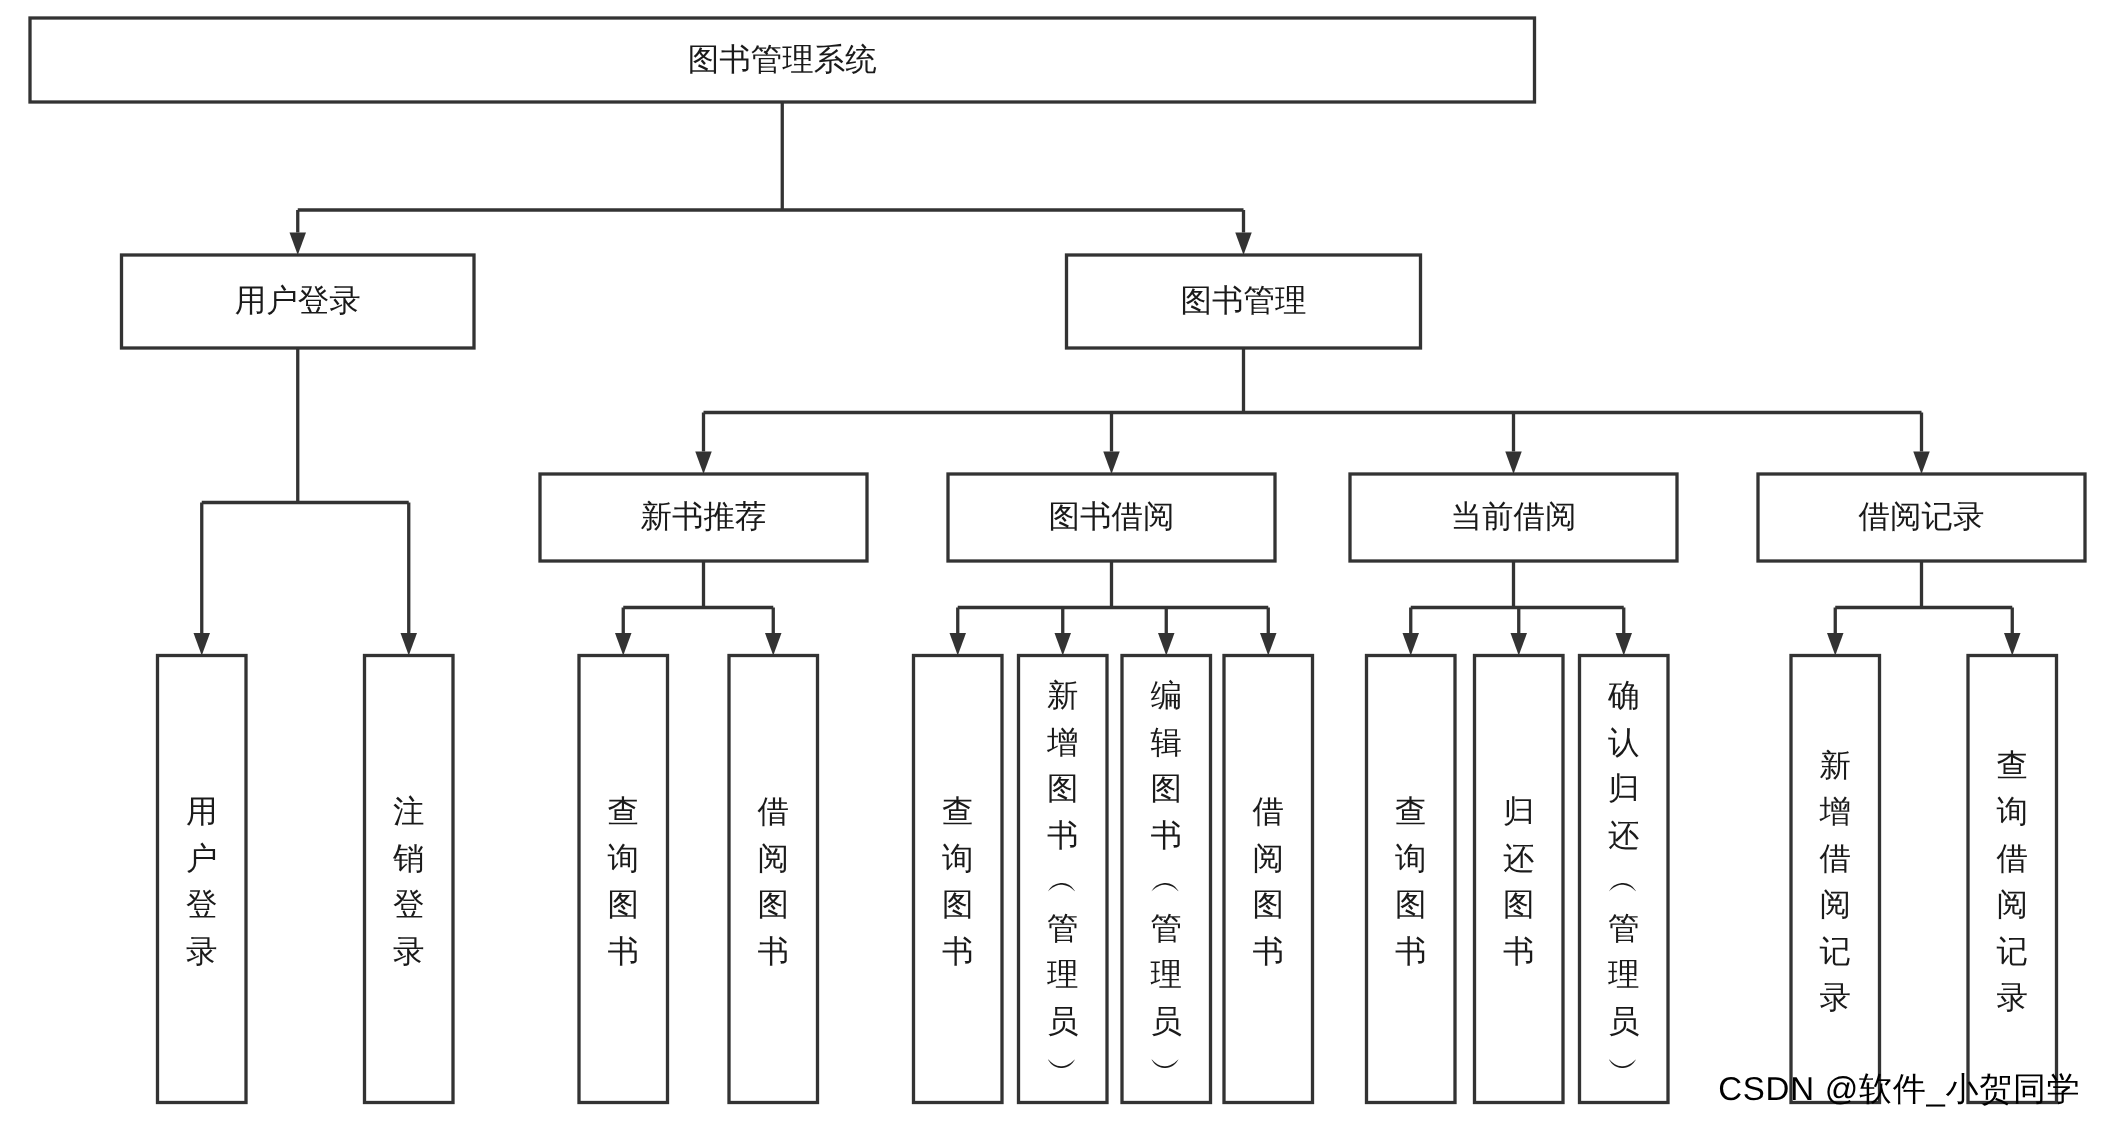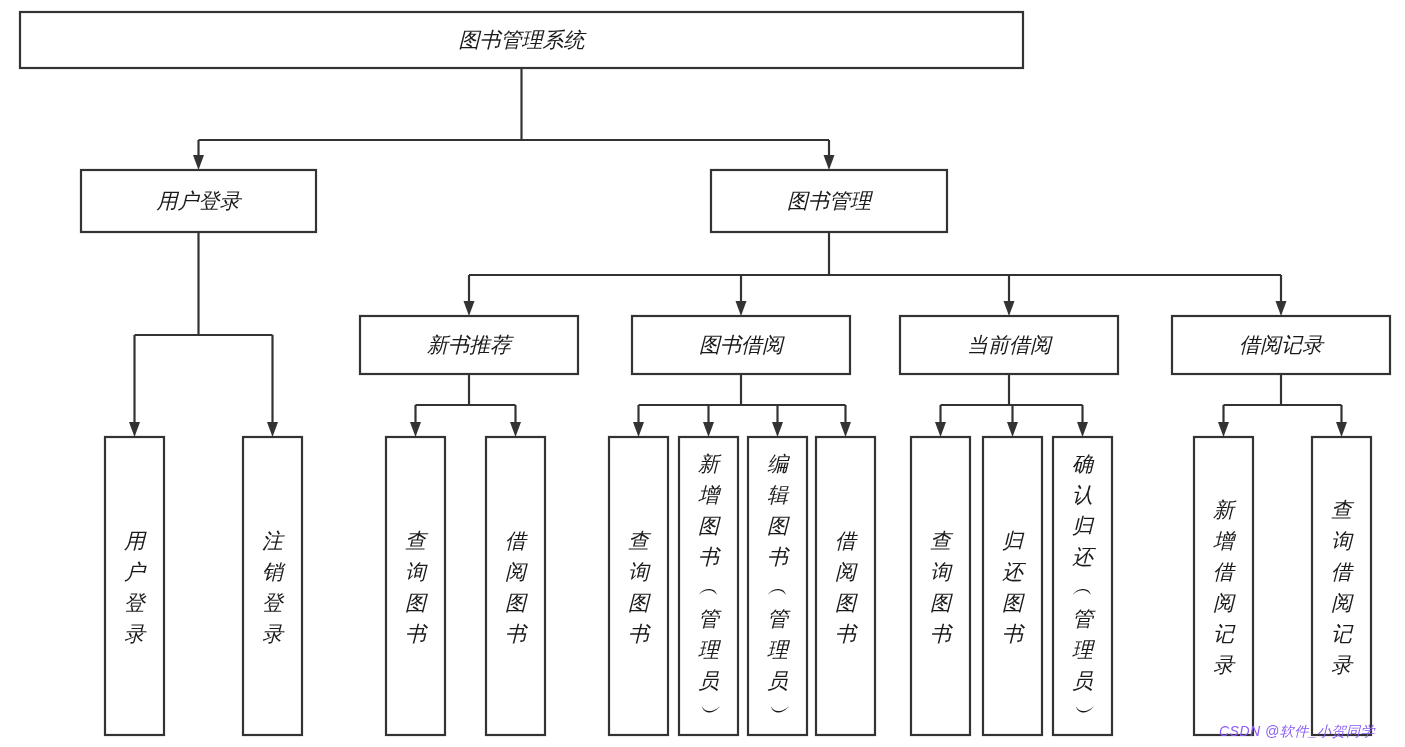--- a/index.html
+++ b/index.html
@@ -12,21 +12,20 @@
     width: 1405px;
     height: 747px;
     font-family: "Liberation Sans", "DejaVu Sans", sans-serif;
     overflow: hidden;
     position: relative;
   }
   #diagram-root {
     position: relative;
     width: 1405px;
     height: 747px;
-    font-style: italic;
   }
   svg#diagram-svg {
     position: absolute;
     left: 0;
     top: 0;
     width: 1405px;
     height: 747px;
     display: block;
   }
   .node-box {
@@ -51,24 +50,24 @@
     stroke: #333333;
     stroke-width: 2.2;
     fill: none;
   }
   .arrow-head {
     fill: #333333;
     stroke: none;
   }
   .watermark {
     position: absolute;
-    right: 30px;
+    right: 18px;
     bottom: 6px;
-    color: #8b5cf6;
-    font-size: 14px;
+    color: #000000;
+    font-size: 22px;
     font-family: "Liberation Sans", "DejaVu Sans", sans-serif;
     white-space: nowrap;
     letter-spacing: 0.5px;
     user-select: none;
   }
 </style>
 </head>
 <body>
 
 <div id="diagram-root">

